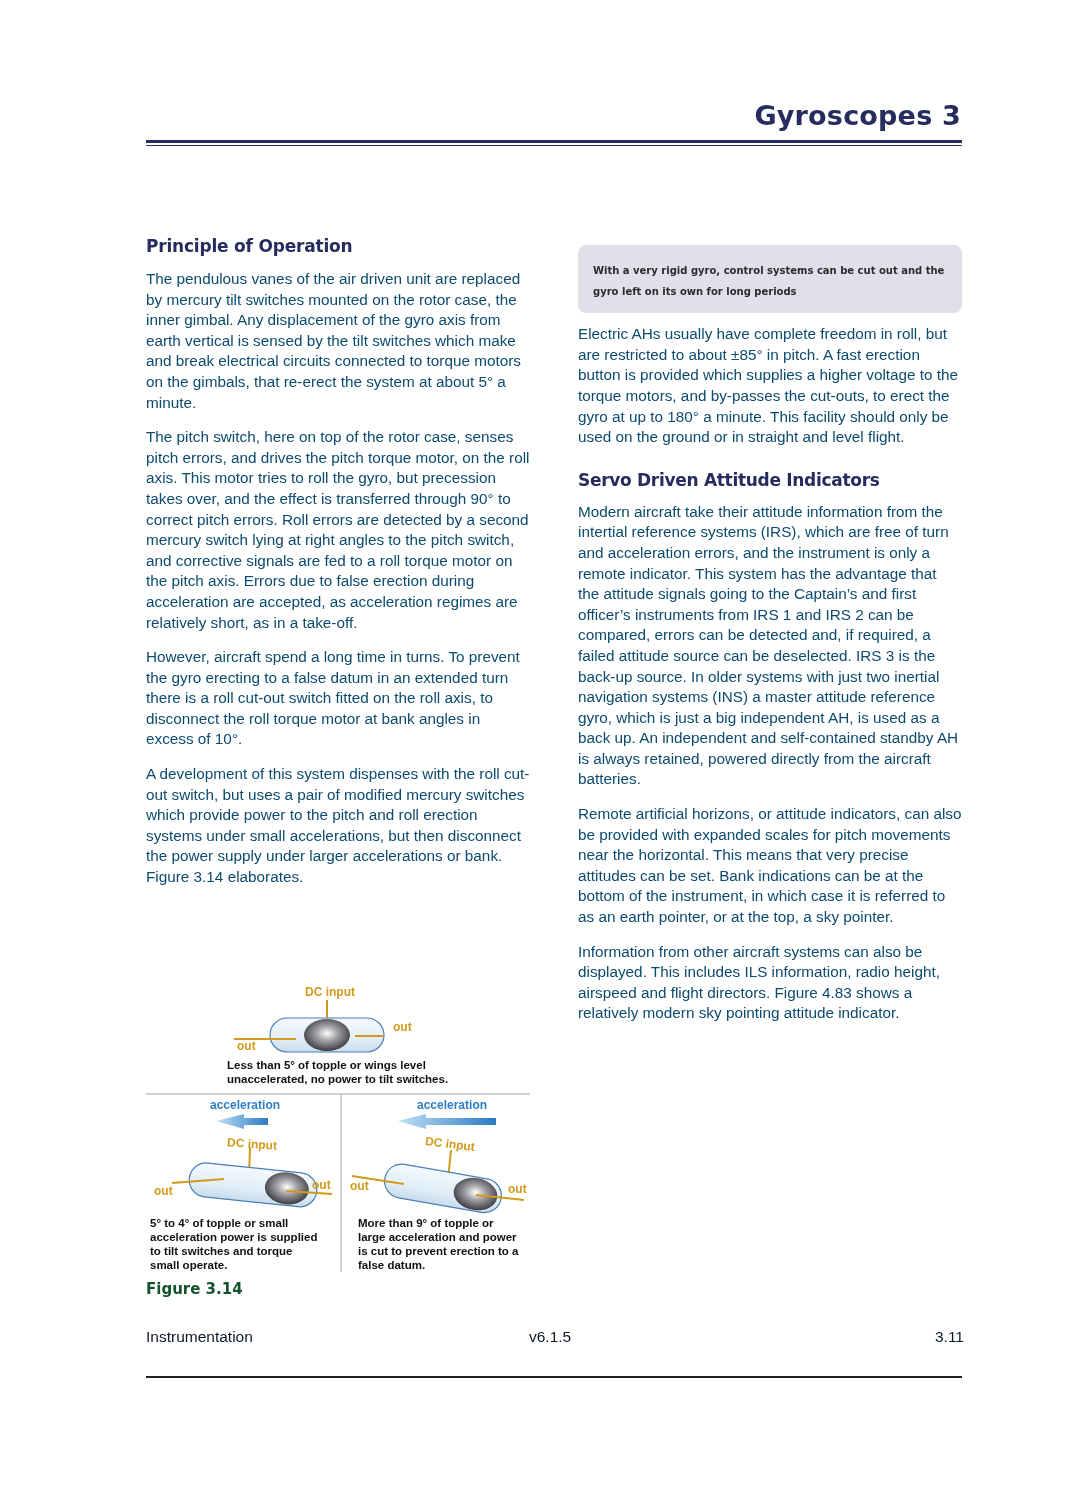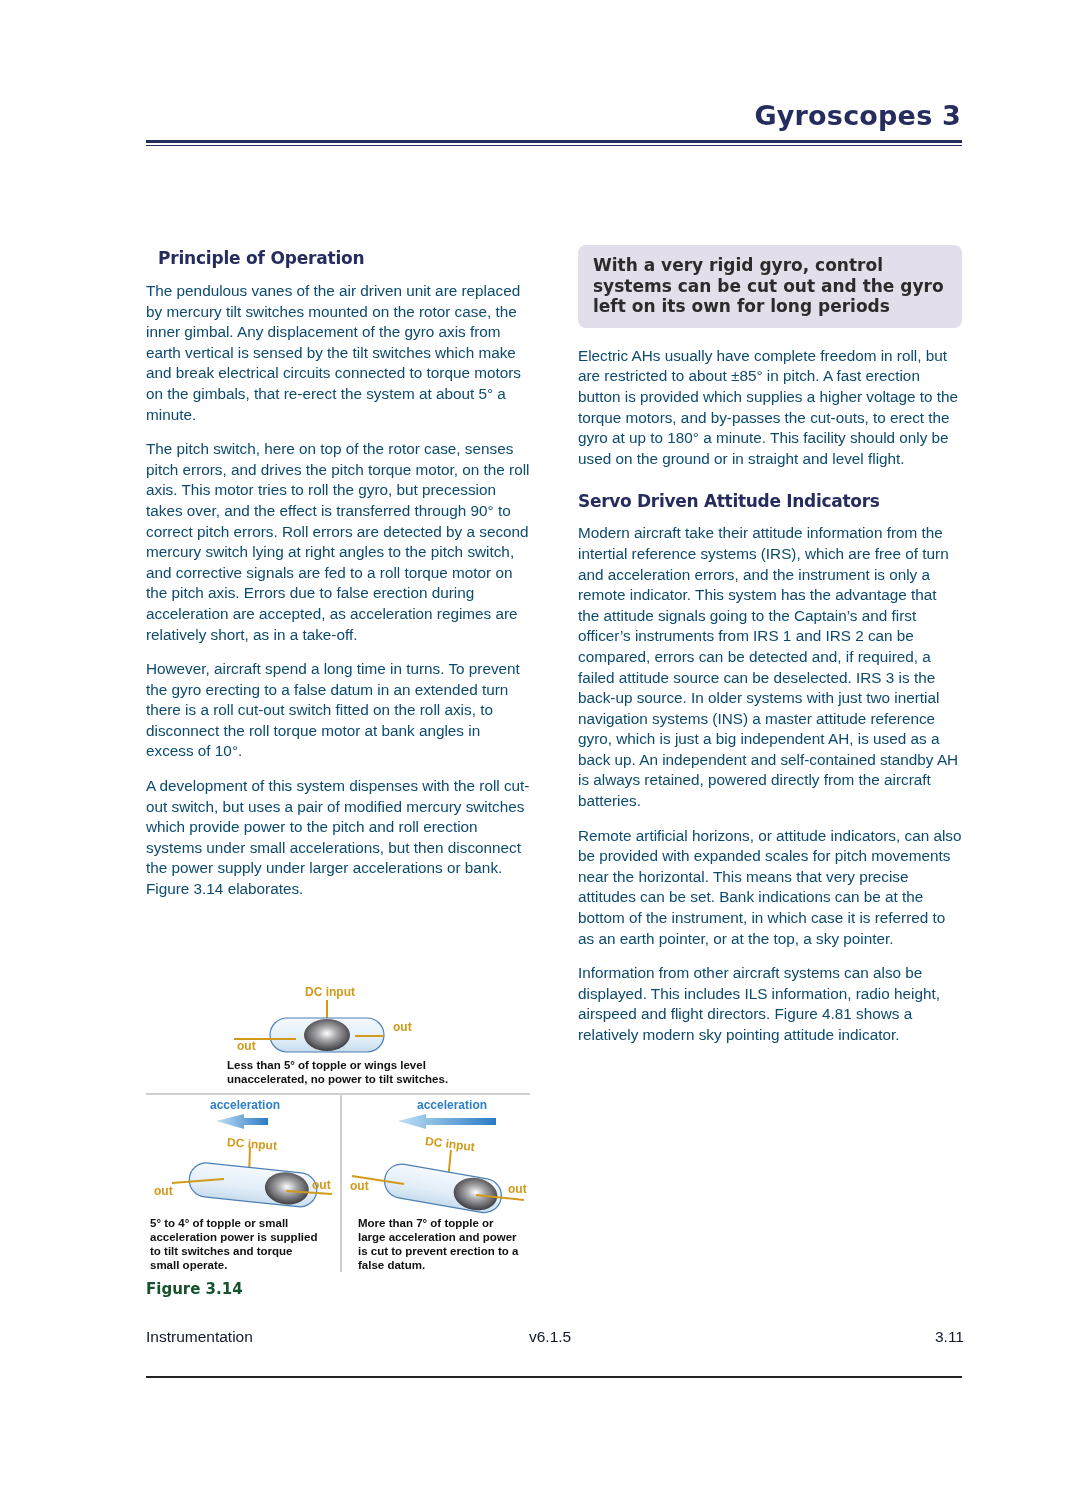--- a/index.html
+++ b/index.html
@@ -7,28 +7,28 @@
          font-family: "Liberation Sans", sans-serif; color: #3a3a3a; }
   .header-title { position: absolute; right: 113px; top: 100px; font-family: "DejaVu Sans", sans-serif;
          font-weight: bold; font-size: 27px; color: #262c5e; letter-spacing: 0.2px; }
   .header-rule1 { position: absolute; left: 146px; top: 140px; width: 816px; height: 3px; background: #262c5e; }
   .header-rule2 { position: absolute; left: 146px; top: 145px; width: 816px; height: 1px; background: #262c5e; }
 
   .col { position: absolute; width: 384px; }
   .col-left { left: 146px; top: 236px; }
   .col-right { left: 578px; top: 245px; }
 
-  .h2 { font-family: "DejaVu Sans", sans-serif; color: #262c5e; font-weight: bold; margin: 12px; }
+  .h2 { font-family: "DejaVu Sans", sans-serif; color: #262c5e; font-weight: bold; margin: 0; }
   .h2.small { font-size: 17px; margin-bottom: 13px; letter-spacing: -0.2px; }
   .h2.large { font-size: 17px; margin: 22px 0 12px 0; letter-spacing: -0.3px; }
 
   p.body { font-size: 15.3px; line-height: 20.6px; margin: 0 0 14px 0; color: #0c4a6e; }
 
-  .callout { background: #e3dfea; border-radius: 8px; padding: 10px 14px 11px 15px; margin-bottom: 18px;
-             font-family: "DejaVu Sans", sans-serif; font-weight: bold; font-size: 17px; line-height: 20.6px; color: #2b2b2b; }
+  .callout { background: #e3dfea; border-radius: 8px; padding: 16px 14px 11px 15px; margin-bottom: 11px;
+             font-family: "DejaVu Sans", sans-serif; font-weight: bold; font-size: 10px; line-height: 20.6px; color: #2b2b2b; }
 
   .figure { position: absolute; left: 146px; top: 980px; width: 384px; height: 300px; }
   .fig-caption { position: absolute; left: 146px; top: 1280px; font-family: "DejaVu Sans", sans-serif; font-weight: bold;
                  font-size: 15px; color: #14532d; }
   .flabel { position: absolute; font-family: "Liberation Sans", sans-serif; font-weight: bold; font-size: 12px; color: #d29a1a; }
   .acc-label { position: absolute; font-family: "Liberation Sans", sans-serif; font-weight: bold; font-size: 12px; color: #2e7fc4; }
   .fdesc { position: absolute; font-family: "Liberation Sans", sans-serif; font-weight: bold; font-size: 11.5px; line-height: 14px; color: #111; }
 
   .footer-rule { position: absolute; left: 146px; top: 1376px; width: 816px; height: 2px; background: #222; }
   .footer-item { position: absolute; top: 1328px; font-size: 15.5px; color: #0f172a; }
@@ -47,21 +47,21 @@
   <p class="body">However, aircraft spend a long time in turns.  To prevent the gyro erecting to a false datum in an extended turn there is a roll cut-out switch fitted on the roll axis, to disconnect the roll torque motor at bank angles in excess of 10°.</p>
   <p class="body">A development of this system dispenses with the roll cut-out switch, but uses a pair of modified mercury switches which provide power to the pitch and roll erection systems under small accelerations, but then disconnect the power supply under larger accelerations or bank.  Figure 3.14 elaborates.</p>
 </div>
 
 <div class="col col-right">
   <div class="callout">With a very rigid gyro, control systems can be cut out and the gyro left on its own for long periods</div>
   <p class="body">Electric AHs usually have complete freedom in roll, but are restricted to about  ±85° in pitch.  A fast erection button is provided which supplies a higher voltage to the torque motors, and by-passes the cut-outs, to erect the gyro at up to 180° a minute.  This facility should only be used on the ground or in straight and level flight.</p>
   <h2 class="h2 large">Servo Driven Attitude Indicators</h2>
   <p class="body">Modern aircraft take their attitude information from the intertial reference systems (IRS), which are free of turn and acceleration errors, and the instrument is only a remote indicator.  This system has the advantage that the attitude signals going to the Captain’s and first officer’s instruments from IRS 1 and IRS 2 can be compared, errors can be detected and, if required, a failed attitude source can be deselected.  IRS 3 is the back-up source.  In older systems with just two inertial navigation systems (INS) a master attitude reference gyro, which is just a big independent AH, is used as a back up.  An independent and self-contained standby AH is always retained, powered directly from the aircraft batteries.</p>
   <p class="body">Remote artificial horizons, or attitude indicators, can also be provided with expanded scales for pitch movements near the horizontal.  This means that very precise attitudes can be set.  Bank indications can be at the bottom of the instrument, in which case it is referred to as an earth pointer, or at the top, a sky pointer.</p>
-  <p class="body">Information from other aircraft systems can also be displayed.  This includes ILS information, radio height, airspeed and flight directors.  Figure 4.81 shows a relatively modern sky pointing attitude indicator.</p>
+  <p class="body">Information from other aircraft systems can also be displayed.  This includes ILS information, radio height, airspeed and flight directors.  Figure 4.83 shows a relatively modern sky pointing attitude indicator.</p>
 </div>
 
 <div class="figure">
   <svg width="384" height="300" viewBox="0 0 384 300" style="position:absolute;left:0;top:0">
     <defs>
       <linearGradient id="tube" x1="0" y1="0" x2="0" y2="1">
         <stop offset="0" stop-color="#f4f9fd"></stop>
         <stop offset="0.6" stop-color="#e2eef8"></stop>
         <stop offset="1" stop-color="#c8dced"></stop>
       </linearGradient>
@@ -125,21 +125,21 @@
     <div>acceleration power is supplied</div>
     <div>to tilt switches and torque</div>
     <div>small operate.</div>
   </div>
 
   <div class="acc-label" style="left:271px;top:118px">acceleration</div>
   <div class="flabel" style="left:279px;top:157px;transform:rotate(7deg)">DC input</div>
   <div class="flabel" style="left:204px;top:199px">out</div>
   <div class="flabel" style="left:362px;top:202px">out</div>
   <div class="fdesc" style="left:212px;top:236px">
-    <div>More than 7° of topple or</div>
+    <div>More than 9° of topple or</div>
     <div>large acceleration and power</div>
     <div>is cut to prevent erection to a</div>
     <div>false datum.</div>
   </div>
 </div>
 <div class="fig-caption">Figure 3.14</div>
 
 <div class="footer-rule"></div>
 <div class="footer-item" style="left:146px">Instrumentation</div>
 <div class="footer-item" style="left:529px">v6.1.5</div>

